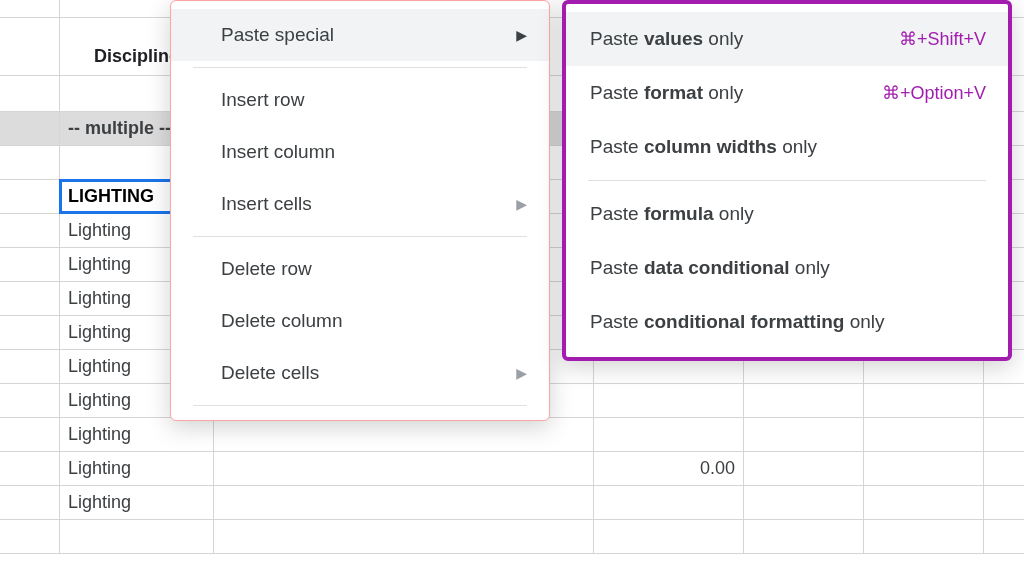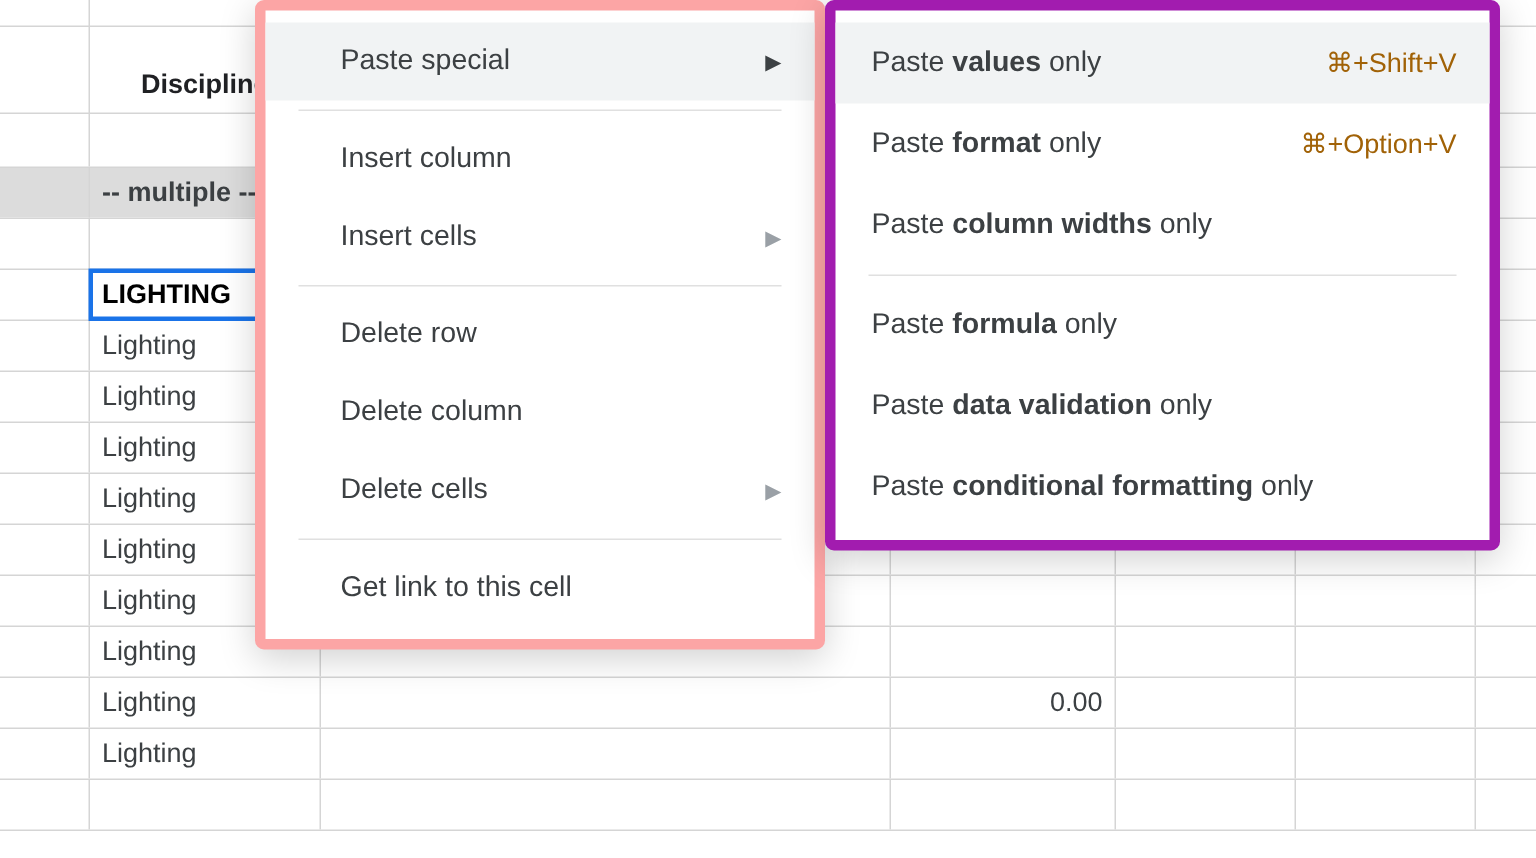--- a/index.html
+++ b/index.html
@@ -56,21 +56,21 @@
     .emptyband { height: 36px; }
     .pre-header .grid-cell { height: 18px; }
     .pre-header { height: 18px; }
     
     .menu {
       position: absolute;
       top: 0;
       left: 170px;
       width: 380px;
       background: #fff;
-      border: 7px solid #fca5a5;
+      border: 1px solid #fca5a5;
       border-radius: 6px;
       box-shadow: 0 6px 24px rgba(0,0,0,0.18);
       padding: 8px 0;
     }
     .menu-item {
       display: flex;
       align-items: center;
       height: 52px;
       padding: 0 22px 0 50px;
       position: relative;
@@ -89,37 +89,37 @@
     .menu-arrow {
       position: absolute;
       right: 22px;
       font-size: 14px;
       color: #9aa0a6;
     }
     .menu-arrow.dark { color: #3c4043; }
     .menu-shortcut {
       position: absolute;
       right: 22px;
-      color: #a16207;
+      color: #a21caf;
       font-size: 18px;
     }
     .menu-icon {
       position: absolute;
       left: 14px;
       width: 22px;
       height: 22px;
     }
     
     .submenu {
       position: absolute;
       top: 0;
-      left: 550px;
+      left: 562px;
       width: 450px;
       background: #fff;
-      border: 7px solid #a21caf;
+      border: 4px solid #a21caf;
       border-radius: 6px;
       box-shadow: 0 6px 24px rgba(0,0,0,0.18);
       padding: 8px 0;
     }
     .submenu .menu-item {
       padding-left: 24px;
       height: 54px;
     }
     .kbd {
       font-weight: 400;
@@ -261,58 +261,58 @@
   </div>
 </div>
 
 <div class="menu">
   <div class="menu-item highlight">
     <span>Paste special</span>
     <span class="menu-arrow dark">▶</span>
   </div>
   <hr class="menu-sep">
   <div class="menu-item">
+    <span>Insert row</span>
+  </div>
+  <div class="menu-item">
     <span>Insert column</span>
   </div>
   <div class="menu-item">
     <span>Insert cells</span>
     <span class="menu-arrow">▶</span>
   </div>
   <hr class="menu-sep">
   <div class="menu-item">
     <span>Delete row</span>
   </div>
   <div class="menu-item">
     <span>Delete column</span>
   </div>
   <div class="menu-item">
     <span>Delete cells</span>
     <span class="menu-arrow">▶</span>
   </div>
   <hr class="menu-sep">
-  <div class="menu-item">
-    <span>Get link to this cell</span>
-  </div>
 </div>
 
 <div class="submenu">
   <div class="menu-item highlight">
     <span><span>Paste </span><b>values</b><span> only</span></span>
     <span class="menu-shortcut kbd">⌘+Shift+V</span>
   </div>
   <div class="menu-item">
     <span><span>Paste </span><b>format</b><span> only</span></span>
     <span class="menu-shortcut kbd">⌘+Option+V</span>
   </div>
   <div class="menu-item">
     <span><span>Paste </span><b>column widths</b><span> only</span></span>
   </div>
   <hr class="menu-sep">
   <div class="menu-item">
     <span><span>Paste </span><b>formula</b><span> only</span></span>
   </div>
   <div class="menu-item">
-    <span><span>Paste </span><b>data validation</b><span> only</span></span>
+    <span><span>Paste </span><b>data conditional</b><span> only</span></span>
   </div>
   <div class="menu-item">
     <span><span>Paste </span><b>conditional formatting</b><span> only</span></span>
   </div>
 </div>
 
 </body></html>

